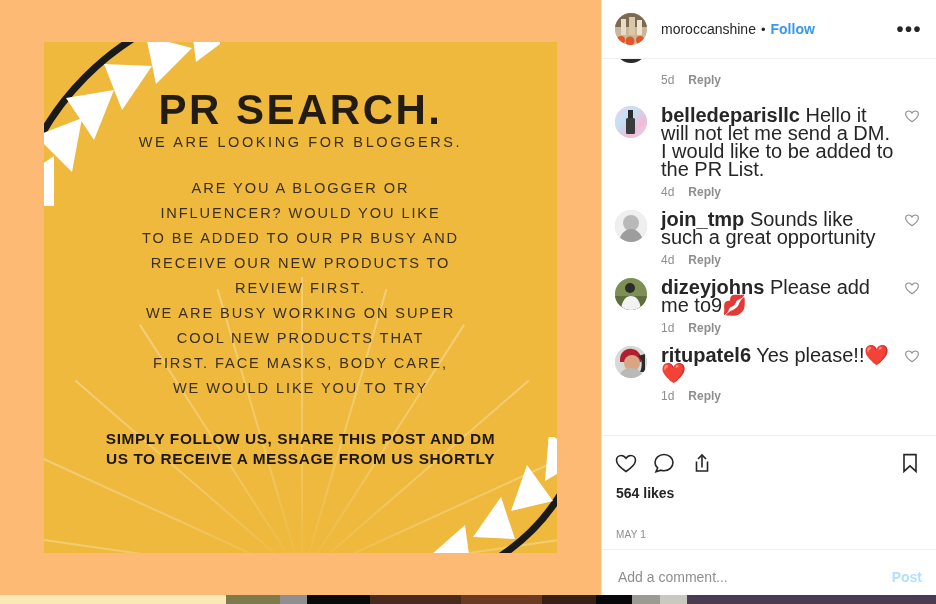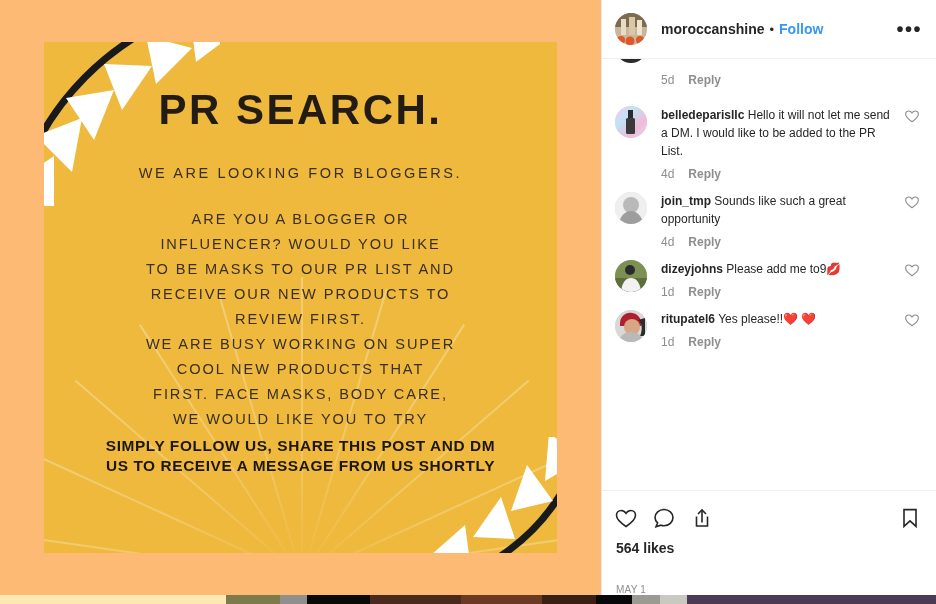--- a/index.html
+++ b/index.html
@@ -45,31 +45,30 @@
     display: flex; flex-direction: column; align-items: center;
     color: #2b2118;
     text-align: center;
   }
   .pt-title {
     margin-top: 44px;
     font-size: 42px; font-weight: bold; letter-spacing: 2.5px;
     color: #231c14;
   }
   .pt-sub {
-    margin-top: 31px;
     font-size: 14.5px; letter-spacing: 2.6px; font-weight: 500;
     color: #3a2f22;
   }
   .pt-body {
     margin-top: 26px;
     font-size: 14.6px; letter-spacing: 1.9px; line-height: 25px;
     color: #3a2f22; font-weight: 500;
   }
   .pt-cta {
-    margin-top: 4px;
+    margin-top: 28px;
     font-size: 15.4px; font-weight: bold; letter-spacing: 0.6px;
     line-height: 20px; color: #1d1710;
   }
 
   
   .side-pane {
     position: relative;
     width: 335px; height: 604px;
     background: #ffffff;
     border-left: 1px solid #e9e9e9;
@@ -81,21 +80,21 @@
     display: flex; align-items: center;
     padding: 0 14px 0 13px;
     border-bottom: 1px solid #efefef;
   }
   .avatar {
     width: 32px; height: 32px; border-radius: 50%;
     flex: 0 0 32px; overflow: hidden; background: #dbdbdb;
   }
   .avatar svg { display: block; width: 100%; height: 100%; }
   .header-name {
-    margin-left: 14px; font-size: 14px; font-weight: bold; color: #262626;
+    margin-left: 14px; font-size: 14px; font-weight: normal; color: #262626;
   }
   .dot-sep { margin: 0 5px; color: #262626; font-size: 13px; }
   .follow-link { color: #3897f0; font-size: 14px; font-weight: bold; text-align: right; }
   .more-btn {
     margin-left: auto; color: #262626; font-size: 20px;
     letter-spacing: 1.5px; line-height: 10px; cursor: pointer;
     font-weight: bold;
   }
 
   .comments-area {
@@ -112,21 +111,21 @@
   }
   .cut-meta { margin-left: 14px; align-self: flex-end; padding-bottom: 8px; }
 
   .comment { display: flex; padding: 11px 0 0 0; }
   .c-avatar {
     width: 32px; height: 32px; border-radius: 50%; overflow: hidden;
     flex: 0 0 32px; background: #dbdbdb;
   }
   .c-avatar svg { display: block; width: 100%; height: 100%; }
   .c-body { margin-left: 14px; flex: 1 1 auto; min-width: 0; }
-  .c-text { font-size: 12px; line-height: 18px; color: #262626; }
+  .c-text { font-size: 20px; line-height: 18px; color: #262626; }
   .c-user { font-weight: bold; color: #262626; }
   .c-meta { margin-top: 7px; font-size: 12px; color: #8e8e8e; }
   .c-meta .t { margin-right: 14px; text-align: right; }
   .c-meta .r { font-weight: bold; color: #8e8e8e; }
   .c-like { flex: 0 0 18px; padding-top: 2px; margin-left: 6px; }
   .c-like svg { display: block; }
 
   .action-bar {
     border-top: 1px solid #efefef;
     padding: 7px 14px 0 12px; flex: 0 0 auto;
@@ -199,21 +198,21 @@
         <polygon points="72,48 114,50 86,90" fill="#ffffff"></polygon>
         <polygon points="116,18 156,32 122,62" fill="#ffffff"></polygon>
       </svg>
 
       <div class="poster-text">
         <div class="pt-title">PR SEARCH.</div>
         <div class="pt-sub">WE ARE LOOKING FOR BLOGGERS.</div>
         <div class="pt-body" id="poster-body">
             <div>ARE YOU A BLOGGER OR</div>
             <div>INFLUENCER? WOULD YOU LIKE</div>
-            <div>TO BE MASKS TO OUR PR LIST AND</div>
+            <div>TO BE ADDED TO OUR PR BUSY AND</div>
             <div>RECEIVE OUR NEW PRODUCTS TO</div>
             <div>REVIEW FIRST.</div>
             <div>WE ARE BUSY WORKING ON SUPER</div>
             <div>COOL NEW PRODUCTS THAT</div>
             <div>FIRST. FACE MASKS, BODY CARE,</div>
             <div>WE WOULD LIKE YOU TO TRY</div>
           </div>
         <div class="pt-cta" id="poster-cta">
             <div>SIMPLY FOLLOW US, SHARE THIS POST AND DM</div>
             <div>US TO RECEIVE A MESSAGE FROM US SHORTLY</div>
@@ -367,20 +366,24 @@
         <div class="act save">
           <svg width="24" height="24" viewBox="0 0 24 24" fill="none" stroke="#262626" stroke-width="1.6">
             <path d="M6 3.6 L18 3.6 L18 20.4 L12 14.8 L6 20.4 Z"></path>
           </svg>
         </div>
       </div>
       <div class="likes">564 likes</div>
       <div class="date">MAY 1</div>
     </div>
 
+    <div class="add-comment">
+      <input value="" placeholder="Add a comment..." style="">
+      <div class="post-btn">Post</div>
+    </div>
   </div>
 
   <div class="next-post-sliver" id="sliver">
       <div class="nps-seg" style="background: rgb(252, 232, 178); width: 250px;"></div>
       <div class="nps-seg" style="background: rgb(125, 122, 76); width: 60px;"></div>
       <div class="nps-seg" style="background: rgb(143, 143, 143); width: 30px;"></div>
       <div class="nps-seg" style="background: rgb(10, 10, 10); width: 70px;"></div>
       <div class="nps-seg" style="background: rgb(74, 42, 28); width: 100px;"></div>
       <div class="nps-seg" style="background: rgb(107, 58, 34); width: 90px;"></div>
       <div class="nps-seg" style="background: rgb(58, 32, 20); width: 60px;"></div>

